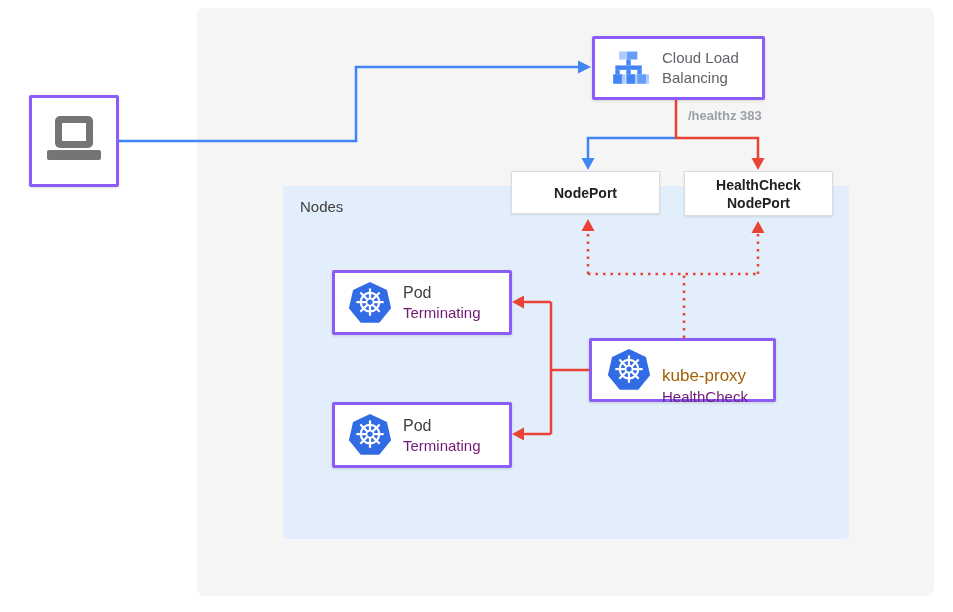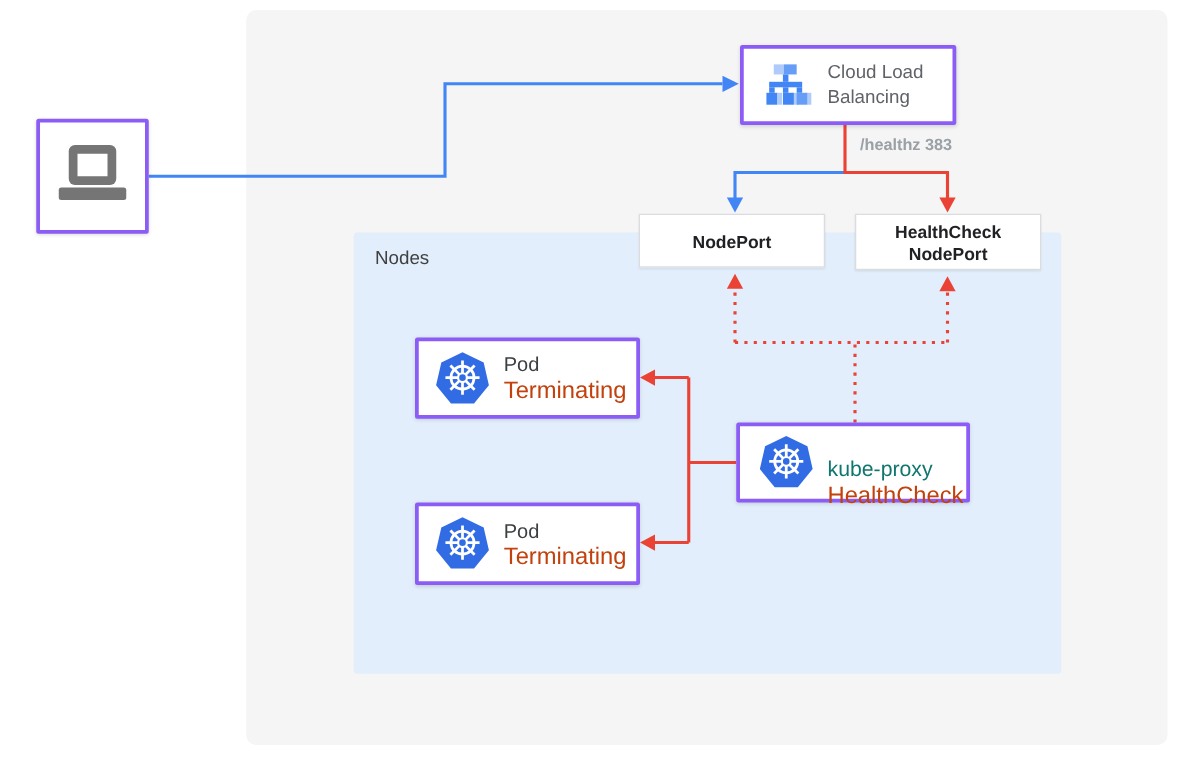--- a/index.html
+++ b/index.html
@@ -36,23 +36,23 @@
     position:absolute;background:#ffffff;border:1px solid #dadce0;
     box-sizing:border-box;display:flex;align-items:center;justify-content:center;
     text-align:center;font-weight:bold;color:#202124;font-size:14px;line-height:18px;
     box-shadow:0 1px 2px rgba(60,64,67,0.12);
   }
   .nodeport-box{left:511px;top:171px;width:149px;height:43px;}
   .hc-box{left:684px;top:171px;width:149px;height:45px;}
   .hc-box .wrap{width:118px;}
   .card .texts{margin-left:11px;display:flex;flex-direction:column;justify-content:center;}
   .title-line{font-size:16px;color:#3c4043;line-height:21px;}
-  .sub-line{font-size:19px;color:#c2410c;line-height:20px;}
+  .sub-line{font-size:15px;color:#701a75;line-height:20px;}
   .clb-label{font-size:15px;color:#5f6368;line-height:20px;width:92px;margin-left:10px;}
-  .kp-title{font-size:17px;color:#0f766e;line-height:22px;margin-top:32px;}
+  .kp-title{font-size:17px;color:#a16207;line-height:22px;margin-top:32px;}
   .healthz-label{
     position:absolute;left:688px;top:108px;
     font-size:13px;font-weight:bold;color:#9aa0a6;
   }
   svg.overlay{position:absolute;left:0;top:0;pointer-events:none;}
   .icon44{width:44px;height:44px;flex:0 0 44px;}
 </style>
 </head>
 <body>
 

